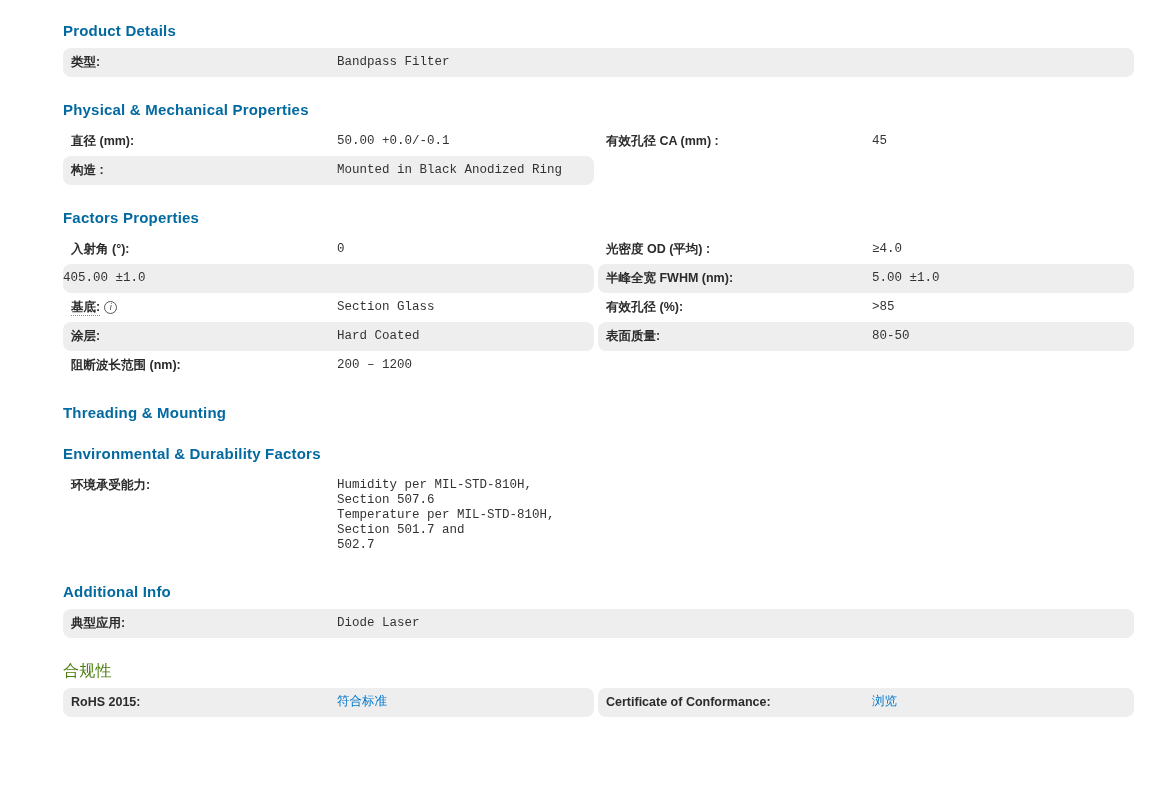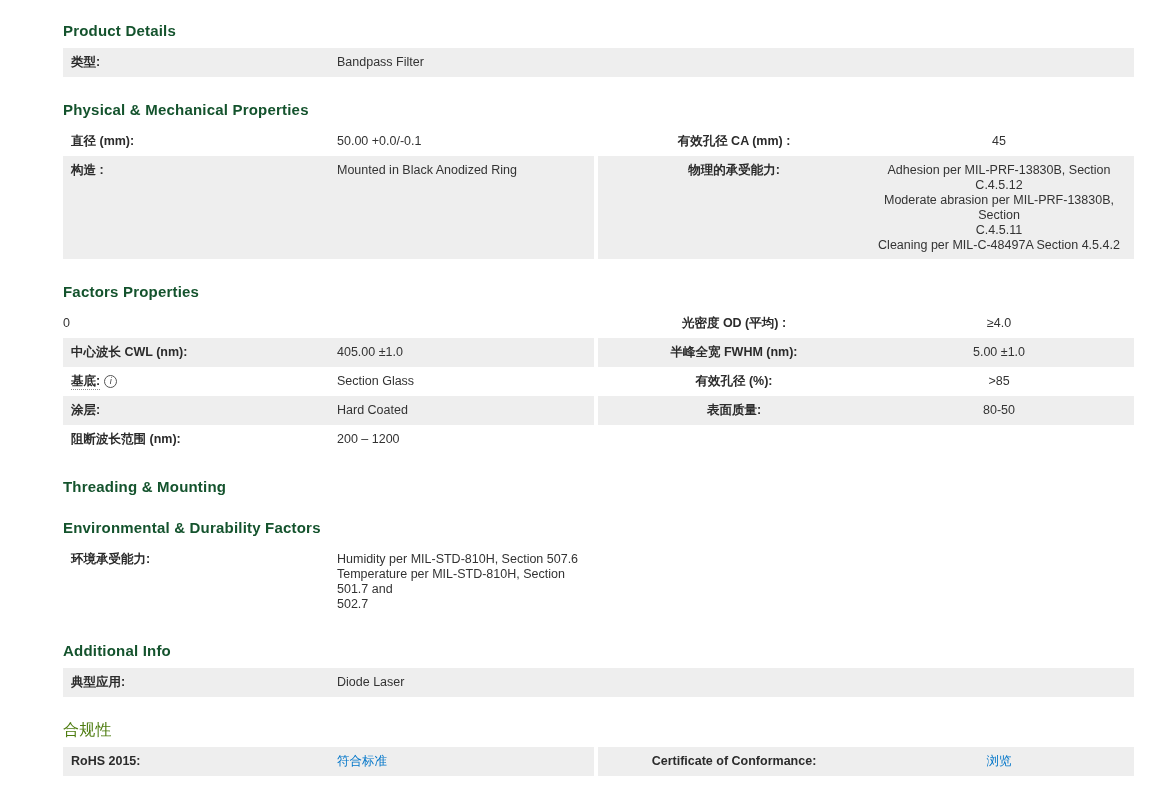--- a/index.html
+++ b/index.html
@@ -11,52 +11,53 @@
     color: #2d2d2d;
     overflow: hidden;
   }
   .section { margin: 0; }
   .section + .section { margin-top: 24px; }
   h2.heading {
     margin: 0 0 9px 0;
     font-size: 15px;
     line-height: 17px;
     font-weight: 700;
-    color: #14532d;
+    color: #0369a1;
     letter-spacing: .2px;
   }
   h2.heading.cn {
     font-weight: 400;
     font-size: 16px;
     color: #4d7c0f;
   }
   .table { width: 1071px; }
   .row { display: flex; align-items: stretch; }
-  .cell { display: flex; }
+  .cell { display: flex; border-radius: 8px; }
   .cell.left  { width: 531px; }
-  .cell.right { width: 536px; margin-left: 4px; text-align: center; }
+  .cell.right { width: 536px; margin-left: 4px; }
   .cell.full  { width: 1071px; }
   .cell.gray  { background: #eeeeee; }
   .label {
     flex: none;
     width: 274px;
     padding: 7px 10px 6px 8px;
     font-size: 12.5px;
     line-height: 15px;
     font-weight: 700;
     color: #2b2b2b;
   }
   .value {
     flex: 1;
     padding: 7px 8px 6px 0;
     font-size: 12.5px;
     line-height: 15px;
     font-weight: 400;
     color: #333333;
     white-space: pre-line;
+    font-family: Liberation Mono, monospace;
   }
   .row, .cell { min-height: 29px; }
   a.spec-link {
     color: #0075c9;
     text-decoration: none;
     cursor: pointer;
   }
   .dotted {
     border-bottom: 1px dotted #8a8a8a;
     padding-bottom: 1px;
@@ -104,46 +105,39 @@
       <div class="cell right">
         <div class="label">有效孔径 CA (mm) :</div>
         <div class="value">45</div>
       </div>
     </div>
     <div class="row">
       <div class="cell left gray">
         <div class="label">构造 :</div>
         <div class="value">Mounted in Black Anodized Ring</div>
       </div>
-      <div class="cell right gray">
-        <div class="label">物理的承受能力:</div>
-        <div class="value">Adhesion per MIL-PRF-13830B, Section C.4.5.12
-Moderate abrasion per MIL-PRF-13830B, Section
-C.4.5.11
-Cleaning per MIL-C-48497A Section 4.5.4.2</div>
-      </div>
     </div>
   </div>
 </div>
 
 <div class="section">
   <h2 class="heading">Factors Properties</h2>
   <div class="table">
     <div class="row">
       <div class="cell left">
+        <div class="label">入射角 (°):</div>
         <div class="value">0</div>
       </div>
       <div class="cell right">
         <div class="label">光密度 OD (平均) :</div>
         <div class="value">≥4.0</div>
       </div>
     </div>
     <div class="row">
       <div class="cell left gray">
-        <div class="label">中心波长 CWL (nm):</div>
         <div class="value">405.00 ±1.0</div>
       </div>
       <div class="cell right gray">
         <div class="label">半峰全宽 FWHM (nm):</div>
         <div class="value">5.00 ±1.0</div>
       </div>
     </div>
     <div class="row">
       <div class="cell left">
         <div class="label">

